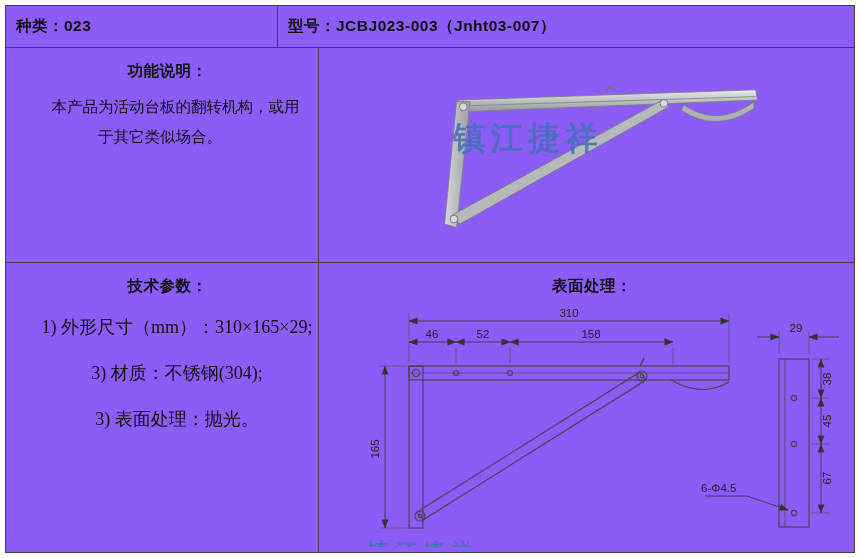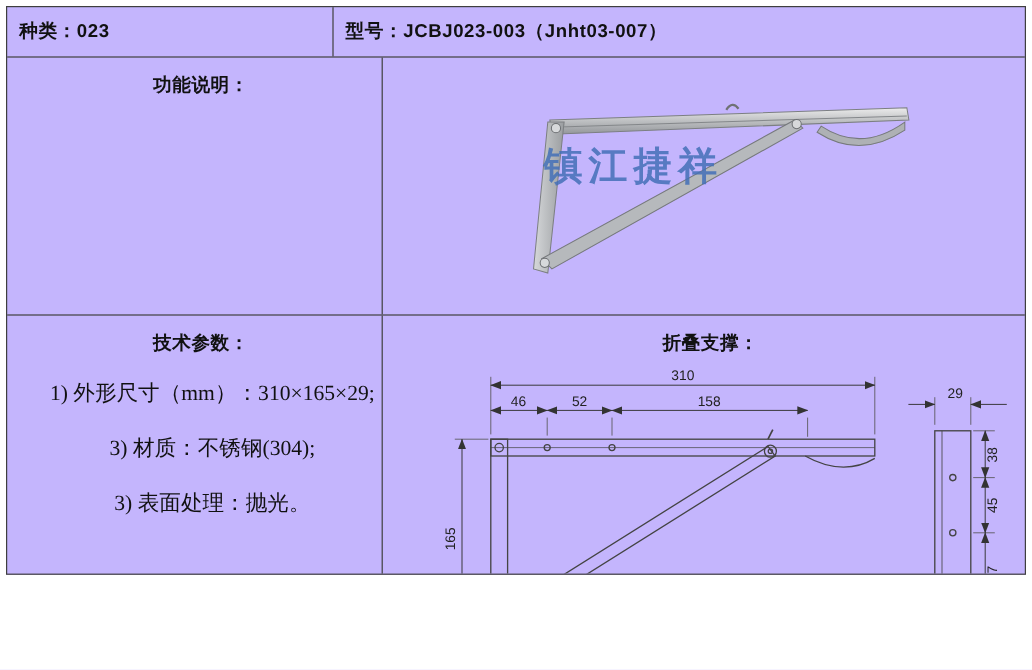--- a/index.html
+++ b/index.html
@@ -1,19 +1,19 @@
 <!DOCTYPE html>
 <html><head>
 <meta charset="utf-8">
 <style>
   * { margin:0; padding:0; box-sizing:border-box; }
   html,body { width:860px; height:558px; background:#ffffff; }
   body { font-family:"Liberation Sans", sans-serif; color:#111; position:relative; }
-  .sheet { position:absolute; left:5px; top:5px; width:850px; height:474px;
-           border:1px solid #3f3f3f; display:grid; grid-template-rows:42px 215px 1fr; background:#c4b5fd; }
+  .sheet { position:absolute; left:5px; top:5px; width:850px; height:548px;
+           border:1px solid #3f3f3f; display:grid; grid-template-rows:42px 215px 1fr; background:#8b5cf6; }
   .hrow { display:grid; grid-template-columns:272px 280px 1fr; border-bottom:1px solid #3f3f3f; }
   .hcell { display:flex; align-items:center; padding-left:10px; font-weight:bold;
            font-size:15.5px; border-right:1px solid #3f3f3f; letter-spacing:0.5px; }
   .hcell:last-child { border-right:none; }
   .brow { display:grid; grid-template-columns:313px 1fr; }
   .brow.mid { border-bottom:1px solid #3f3f3f; }
   .bcell { position:relative; border-right:1px solid #3f3f3f; overflow:hidden;text-align:center; }
   .bcell:last-child { border-right:none; }
   .cell-title { font-weight:bold; font-size:15.5px; padding:13px 0 0 11px; letter-spacing:0.5px; }
   .func-body { font-family:"Liberation Serif", serif; font-size:15.5px; line-height:30px;
@@ -36,20 +36,21 @@
       <span>种类：023</span>
     </div>
     <div class="hcell">
       <span>型号：JCBJ023-003（Jnht03-007）</span>
     </div>
   </div>
 
   <div class="brow mid">
     <div class="bcell">
       <div class="cell-title">功能说明：</div>
+      <div class="func-body">本产品为活动台板的翻转机构，或用于其它类似场合。</div>
     </div>
     <div class="bcell">
       <div class="photo-wrap">
         <svg width="374" height="170" viewBox="0 0 440 200">
           <defs>
             <linearGradient id="g1" x1="0" y1="0" x2="0" y2="1">
               <stop offset="0" stop-color="#ececec"></stop>
               <stop offset="0.45" stop-color="#c2c4c6"></stop>
               <stop offset="1" stop-color="#93969a"></stop>
             </linearGradient>
@@ -82,21 +83,21 @@
   <div class="brow">
     <div class="bcell">
       <div class="cell-title">技术参数：</div>
       <div class="tech-list">
         <div class="tech-item">1) 外形尺寸（mm）：310×165×29;</div>
         <div class="tech-item">3) 材质：不锈钢(304);</div>
         <div class="tech-item">3) 表面处理：抛光。</div>
       </div>
     </div>
     <div class="bcell">
-      <div class="cell-title">折叠支撑：</div>
+      <div class="cell-title">表面处理：</div>
       <div class="draw-wrap">
         <svg width="500" height="256" viewBox="0 0 500 256">
           <defs>
             <marker id="ar" viewBox="0 0 10 10" refX="9.5" refY="5" markerWidth="9" markerHeight="9" markerUnits="userSpaceOnUse" orient="auto-start-reverse">
               <path d="M0,1.2 L10,5 L0,8.8 z" fill="#333"></path>
             </marker>
           </defs>
 
           <g stroke="#444" stroke-width="1.1" fill="none">
             <rect x="60" y="75" width="320" height="14"></rect>

